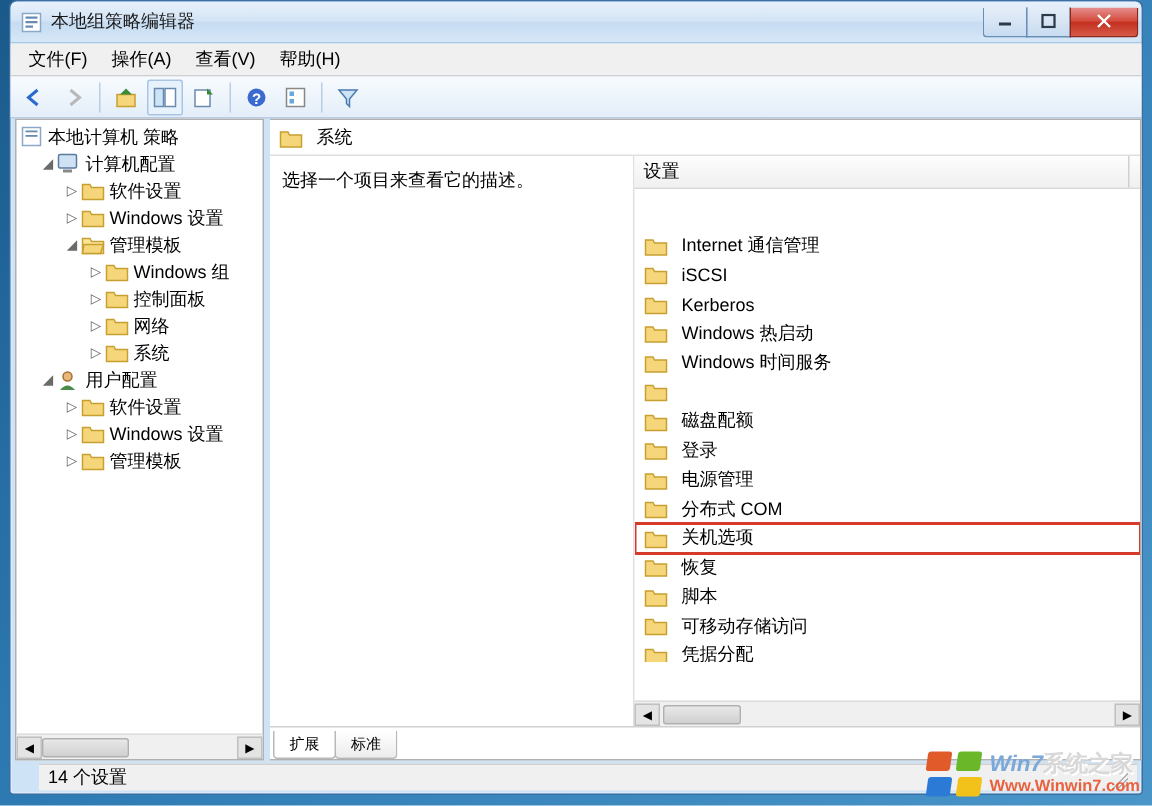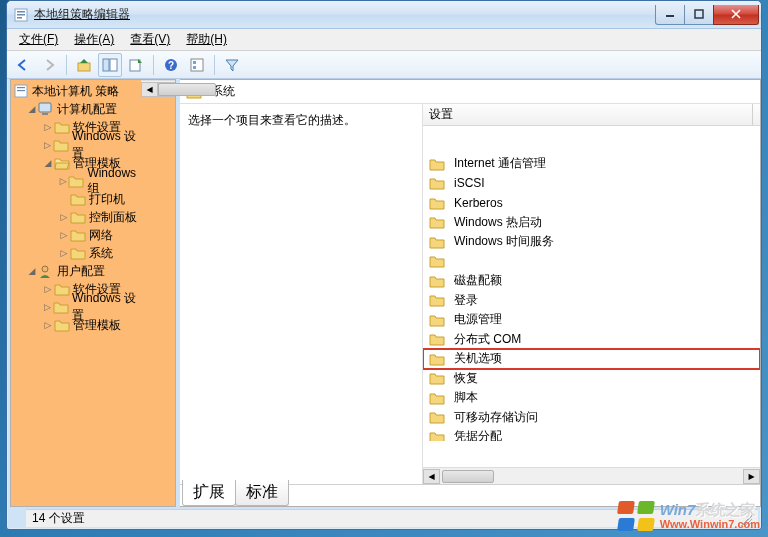--- a/index.html
+++ b/index.html
@@ -12,21 +12,20 @@
     position: relative;
   }
   .window {
     position: absolute;
     left: 6px; top: 0;
     width: 756px; height: 530px;
     background: #cfe3f7;
     border: 1px solid #3b6ea5;
     border-radius: 5px 5px 3px 3px;
     box-shadow: 0 0 0 1px rgba(255,255,255,0.3) inset;
-    text-decoration: underline;
   }
   
   .titlebar {
     height: 28px;
     background: linear-gradient(#e8f1fb, #d3e4f5 48%, #c6dcf2 52%, #d6e7f7);
     border-bottom: 1px solid #a8c5e4;
     display: flex; align-items: center;
     padding: 0 2px 0 6px;
     border-radius: 5px 5px 0 0;
   }
@@ -64,22 +63,22 @@
     width:24px; height:24px; display:flex; align-items:center; justify-content:center;
     border:1px solid transparent; border-radius:2px;
   }
   .tsep { width:1px; height:20px; background:#b8cde4; margin:0 3px; }
   
   .client {
     position:absolute; left:3px; right:0px; top:78px; bottom:22px;
     display:flex;
   }
   .treepane {
-    width:166px; background:#fdba74; border:1px solid #b0b0b0;
-    display:flex; 
+    width:166px; background:#ffffff; border:1px solid #b0b0b0;
+    display:flex; flex-direction:column;
   }
   .tree {
     flex:1; overflow:hidden; padding:2px 0;
   }
   .row {
     display:flex; align-items:center; height:18px; padding-left:2px;
   }
   .exp {
     width:10px; height:10px; margin-right:1px; display:flex; align-items:center; justify-content:center;
     color:#6a6a6a; font-size:9px;
@@ -140,21 +139,21 @@
   .hscroll .arrow { width:17px; height:15px; background:#e4e4e4; border:1px solid #c0c0c0; display:flex; align-items:center; justify-content:center; font-size:8px;}
   .hscroll .track { flex:1; height:15px; position:relative; }
   .hscroll .thumb { position:absolute; left:2px; width:52px; height:13px; top:1px; background:linear-gradient(#e8e8e8,#d0d0d0); border:1px solid #b0b0b0; border-radius:2px;}
   .tabs {
     height:22px; display:flex; align-items:flex-end; padding:0 2px;
     background:#fff; border-top:1px solid #d0d0d0;
   }
   .tab {
     padding:2px 10px; border:1px solid #b8b8b8; border-top:none;
     background:linear-gradient(#fff,#ececec); margin-right:-1px;
-    border-radius:0 0 3px 3px; font-size:16px;
+    border-radius:0 0 3px 3px; font-size:10px;
   }
   .tab.active { background:#fff; }
   
   .status {
     position:absolute; left:19px; right:3px; bottom:2px;
     height:18px; background:#f0f0f0; border-top:1px solid #d0d0d0;
     display:flex; align-items:center; padding:0 6px;
   }
   .status .grip {
     margin-left:auto; width:14px; height:14px;
@@ -331,29 +330,20 @@
         <div class="row ind3">
           <span class="exp">▷</span>
           <span class="folder-icon">
               <svg width="16" height="14">
                 <path d="M1 3 L6 3 L7 5 L15 5 L15 13 L1 13 Z" fill="#f5d67a" stroke="#c8a030"></path>
               </svg>
             </span>
           <span>Windows 组</span>
         </div>
         <div class="row ind3">
-          <span class="exp"></span>
-          <span class="folder-icon">
-              <svg width="16" height="14">
-                <path d="M1 3 L6 3 L7 5 L15 5 L15 13 L1 13 Z" fill="#f5d67a" stroke="#c8a030"></path>
-              </svg>
-            </span>
-          <span>打印机</span>
-        </div>
-        <div class="row ind3">
           <span class="exp">▷</span>
           <span class="folder-icon">
               <svg width="16" height="14">
                 <path d="M1 3 L6 3 L7 5 L15 5 L15 13 L1 13 Z" fill="#f5d67a" stroke="#c8a030"></path>
               </svg>
             </span>
           <span>控制面板</span>
         </div>
         <div class="row ind3">
           <span class="exp">▷</span>

